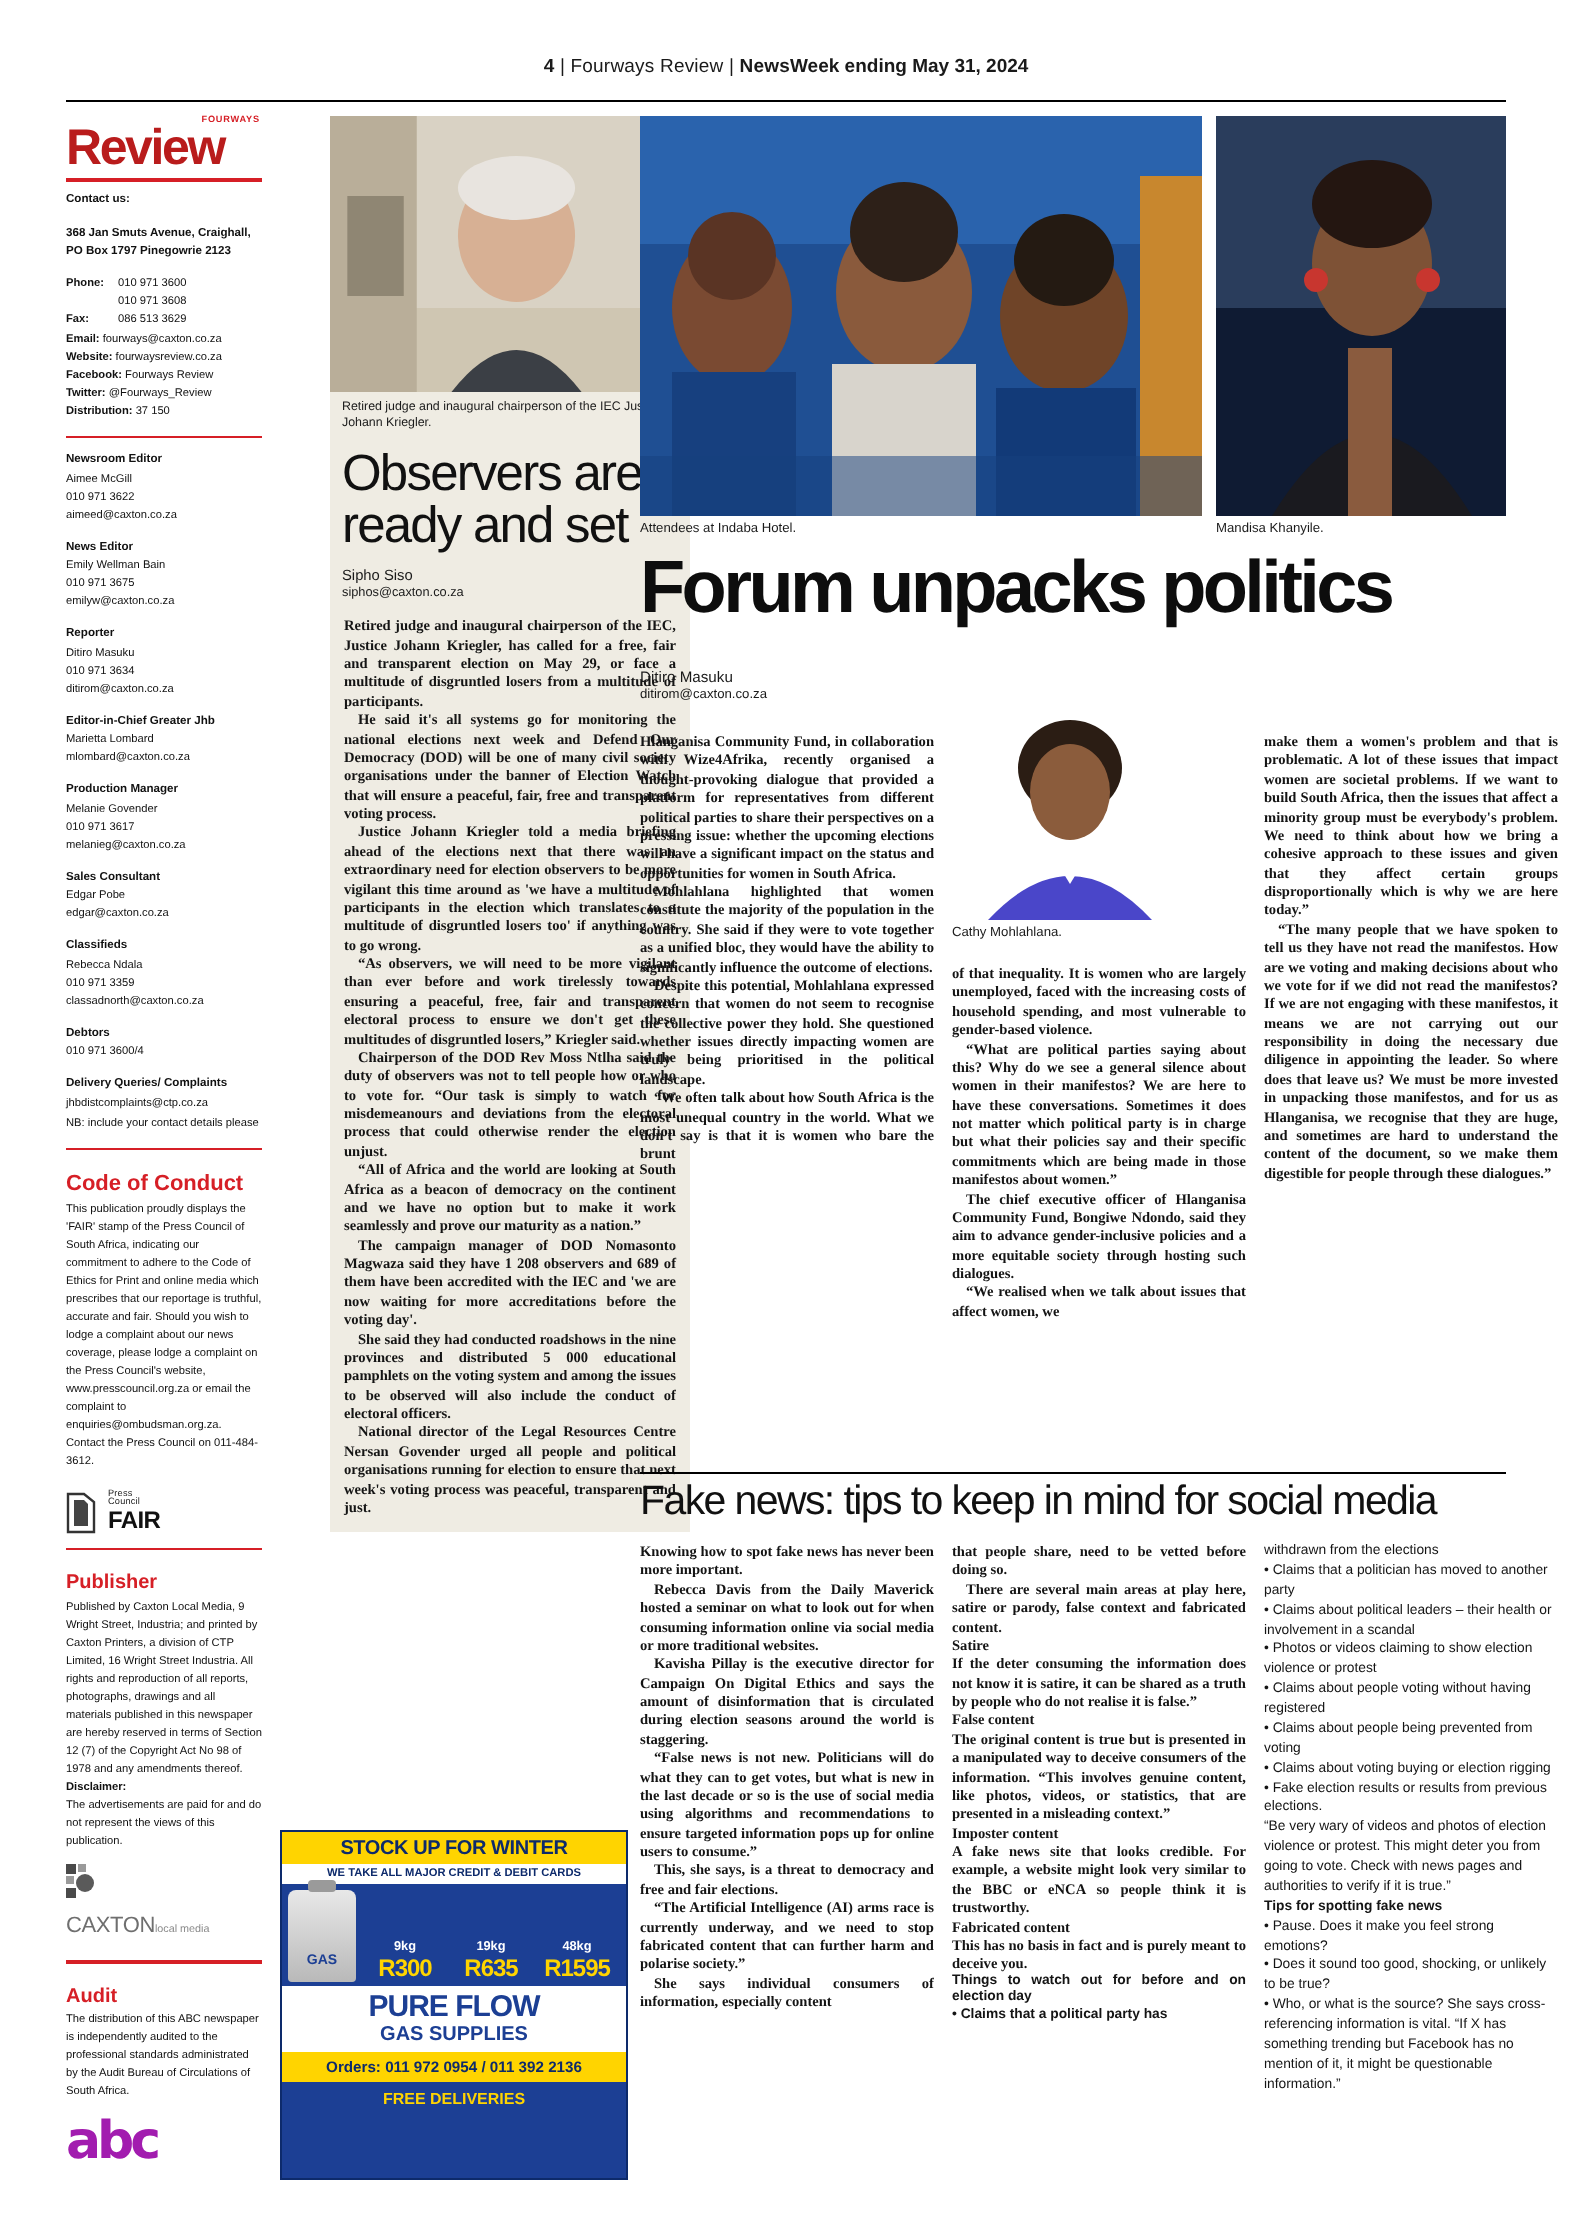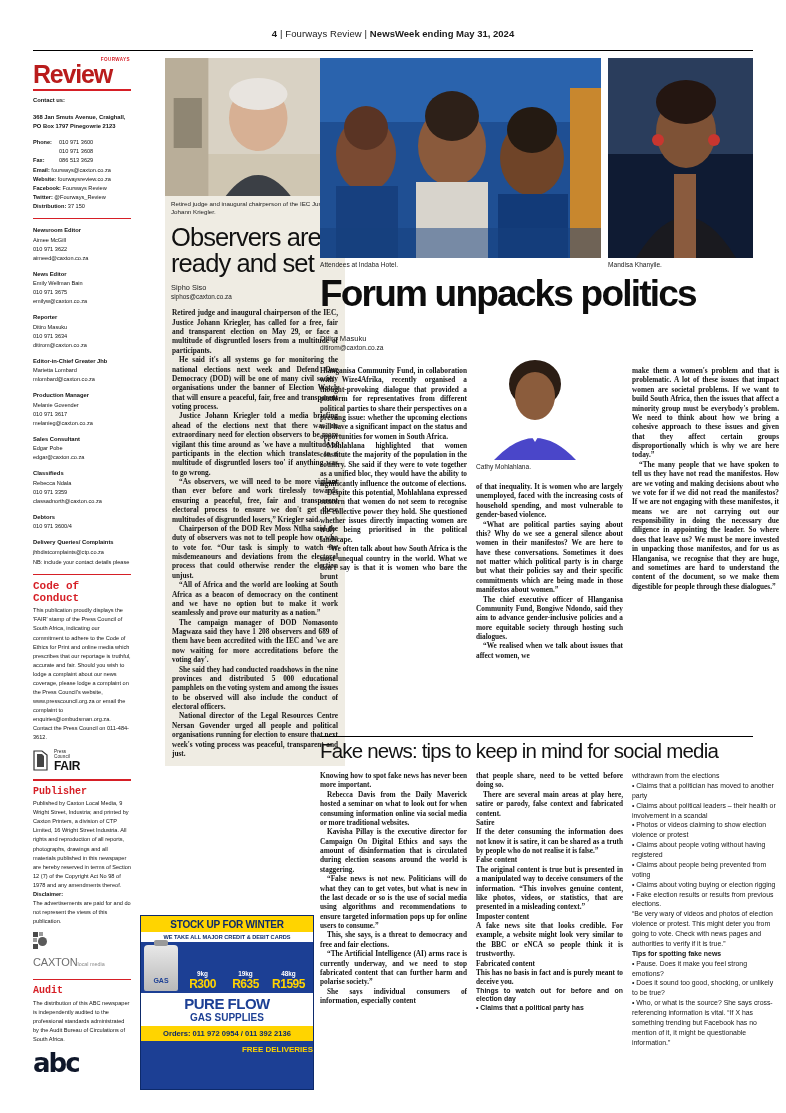--- a/index.html
+++ b/index.html
@@ -24,34 +24,34 @@
   .rail-txt{font-size:5.6px;line-height:1.62;color:#111;}
   .rail-txt b{font-weight:700;}
   .blk{margin-top:7px;}
   .hr-red{height:1.5px;background:#d61f26;margin:7px 0 6px;}
   .lbl{font-weight:700;font-size:5.8px;}
   .kv{display:flex;}
   .kv .k{font-weight:700;width:26px;flex:none;}
   .kv .v{flex:1;}
 
   .sect-head{color:#d61f26;font-weight:700;font-size:11px;line-height:1.05;margin-bottom:2px;
-             font-family:Liberation Mono, monospace;}
+             font-family:Liberation Sans, sans-serif;margin-top:12px;}
   .sect-head.sm{font-size:10px;}
 
-  .fair-logo{margin:8px 0 4px;display:flex;align-items:flex-start;gap:4px;}
+  .fair-logo{margin:8px 0 4px;display:flex;align-items:flex-end;gap:4px;}
   .fair-mark{width:17px;height:21px;}
   .fair-text{line-height:1.05;}
   .fair-small{font-size:4.6px;color:#222;letter-spacing:.1px;}
   .fair-big{font-size:12px;font-weight:700;letter-spacing:-.3px;color:#111;font-family:"Liberation Sans",sans-serif;}
 
   .caxton-logo{margin:6px 0 3px;}
   .caxton-word{font-size:11px;color:#6f6f6f;letter-spacing:-.2px;margin-top:2px;}
   .caxton-word .lm{font-size:5.4px;color:#8a8a8a;letter-spacing:0;}
 
-  .abc-logo{margin-top:9px;font-size:26px;font-weight:700;color:#0f172a;letter-spacing:-2px;line-height:.8;
+  .abc-logo{margin-top:9px;font-size:26px;font-weight:700;color:#a21caf;letter-spacing:-2px;line-height:.8;
             font-family:"DejaVu Sans",sans-serif;}
 
   
   .col2{position:absolute;left:145px;top:58px;width:180px;background:#efece3;padding:0;margin-left:20px;}
   .photo{background:#cfc9bd;position:relative;overflow:hidden;}
   .cap{font-size:6.2px;line-height:1.32;padding:4px 6px 2px;color:#1b1b1b;}
   .hl-observers{font-family:"Liberation Sans",sans-serif;font-weight:400;font-size:25.5px;line-height:1.02;
                 letter-spacing:-.9px;color:#111;padding:6px 6px 0;}
   .byline{padding:7px 6px 0;font-size:7.4px;line-height:1.3;}
   .byline .e{font-size:6.4px;}
@@ -99,21 +99,21 @@
           position:relative;margin-right:3px;}
   .ad-cyl:after{content:"";position:absolute;left:10px;top:-5px;width:14px;height:6px;background:#9a9a9a;border-radius:2px;}
   .ad-cyl span{position:absolute;bottom:7px;left:0;right:0;text-align:center;font-size:7px;font-weight:700;color:#1c3f94;}
   .pcol{flex:1;text-align:center;color:#fff;}
   .pcol .kg{font-size:6.4px;font-weight:700;}
   .pcol .pr{font-size:12px;font-weight:700;color:#ffd400;letter-spacing:-.5px;}
   .ad-name{background:#fff;color:#1c3f94;text-align:center;font-weight:700;font-size:15px;letter-spacing:-.5px;
            line-height:1.05;padding:3px 0 0;}
   .ad-name2{background:#fff;color:#1c3f94;text-align:center;font-weight:700;font-size:10px;padding:0 0 3px;}
   .ad-order{background:#ffd400;color:#0d2a6b;text-align:center;font-weight:700;font-size:7.6px;padding:3px 0;}
-  .ad-free{background:#1c3f94;color:#ffd400;text-align:right;font-weight:700;font-size:8px;padding:4px 0;}
+  .ad-free{background:#1c3f94;color:#ffd400;text-align:center;font-weight:700;font-size:8px;padding:4px 0;}
 
   
   .p-krie{background:linear-gradient(160deg,#cfc6b4,#a79b86 45%,#6d6050);}
   .ph-img{width:100%;height:100%;display:block;}
 </style>
 </head>
 <body>
 
 <div class="page">
 

